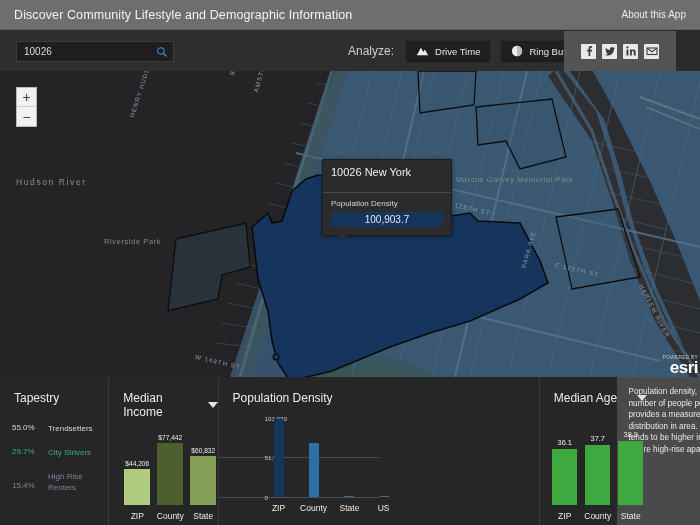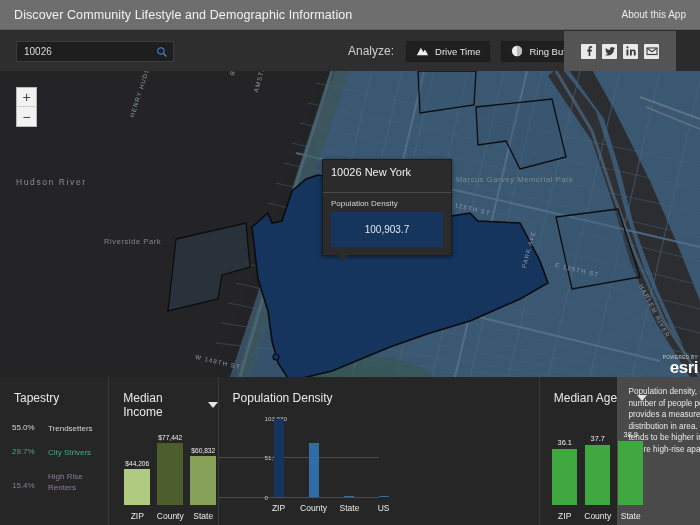--- a/index.html
+++ b/index.html
@@ -78,21 +78,21 @@
 
   
   .popup {
     position:absolute; left:322px; top:88px; width:130px; z-index:8;
     background:#2b2b2b; border:1px solid #1d1d1d; box-shadow:0 1px 4px rgba(0,0,0,.5);
   }
   .popup-title { font-size:11px; color:#f0f0f0; padding:6px 8px 14px; border-bottom:1px solid #4a4a4a; }
   .popup-field { font-size:8px; color:#d5d5d5; padding:6px 8px 4px; }
   .popup-value {
     margin:0 8px 8px; background:#16355c; color:#dfe6ee;
-    font-size:10px; text-align:center; padding:12px 0;
+    font-size:10px; text-align:center; padding:2px 0;
   }
   .popup-tail {
     position:absolute; left:14px; bottom:-6px; width:0; height:0;
     border-left:5px solid transparent; border-right:5px solid transparent;
     border-top:6px solid #2b2b2b;
   }
   .esri-logo { position:absolute; right:2px; bottom:2px; text-align:right; z-index:5; }
   .esri-powered { font-size:4.6px; color:#c8c8c8; letter-spacing:.4px; }
   .esri-word { font-size:17px; color:#ffffff; font-weight:bold; letter-spacing:-.5px; line-height:.9; }
 

